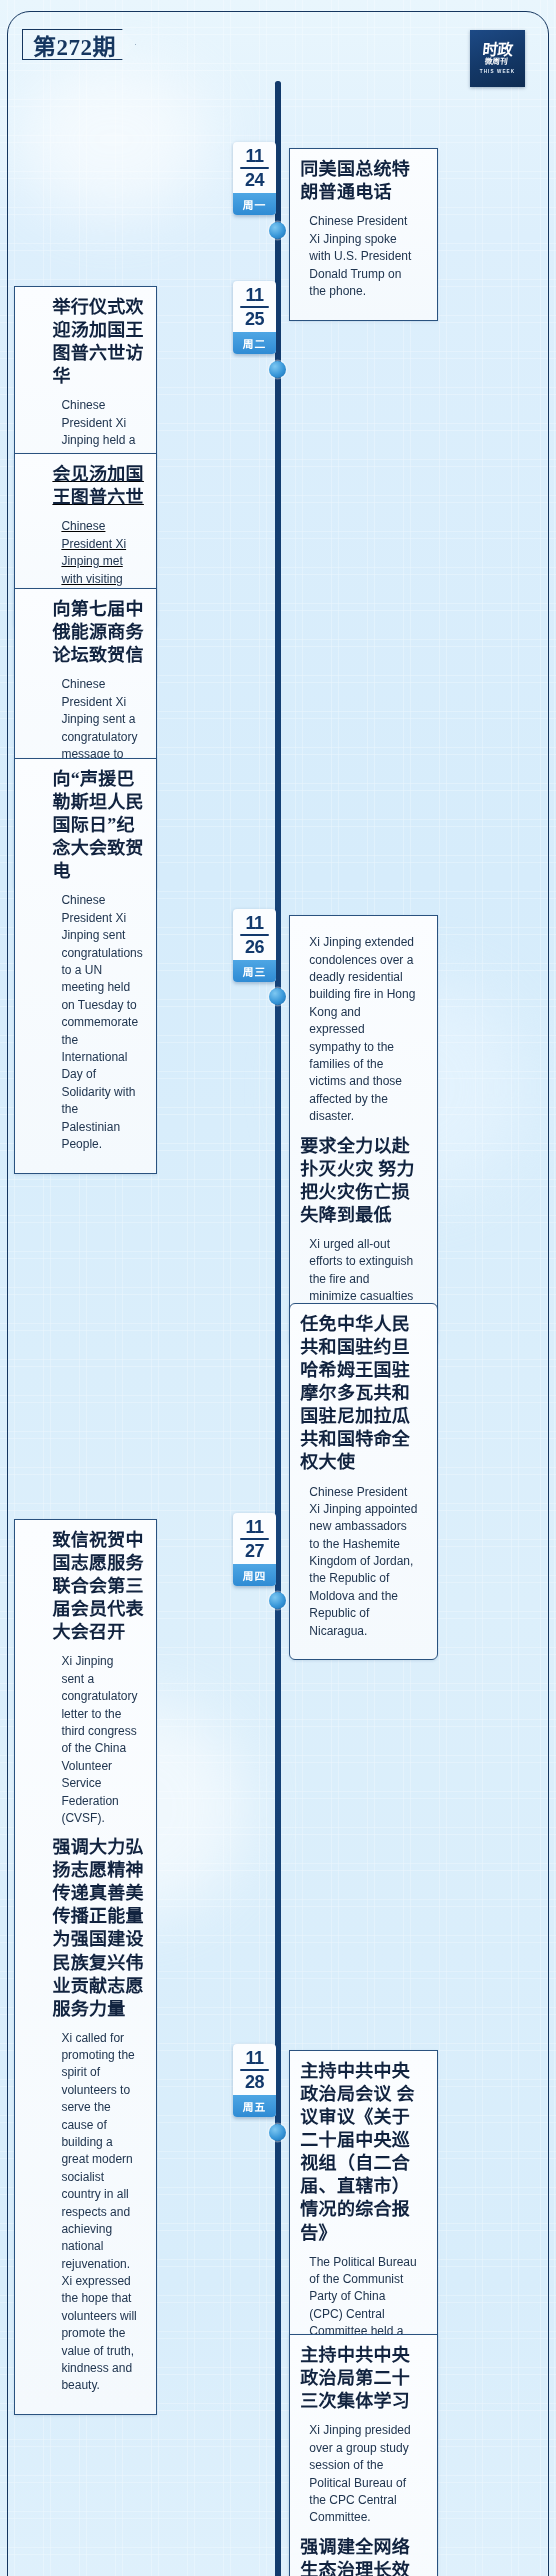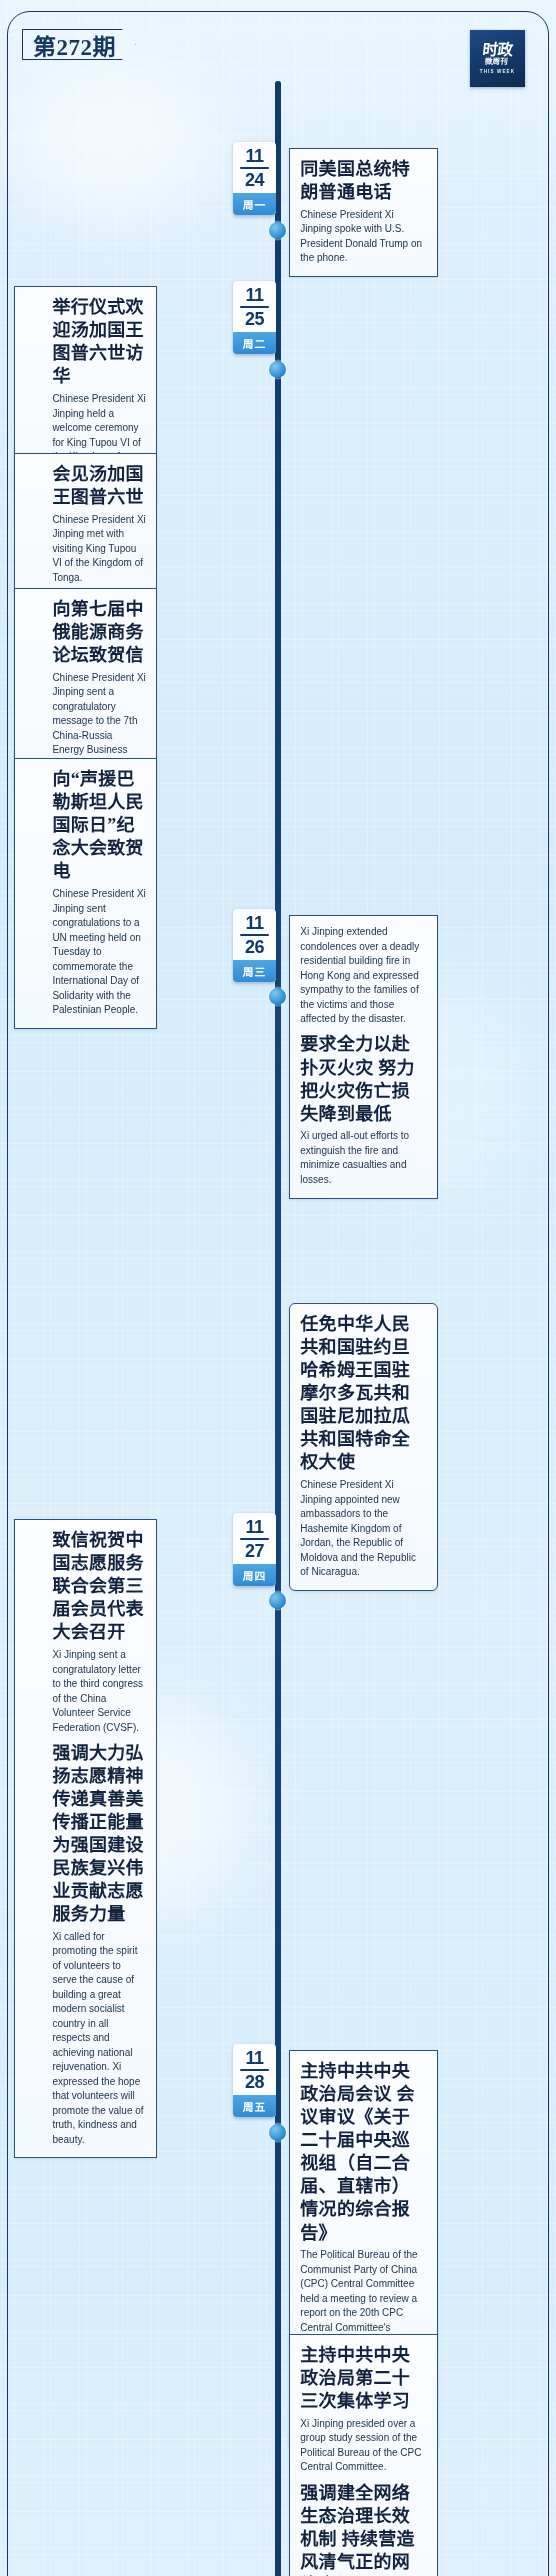--- a/index.html
+++ b/index.html
@@ -108,21 +108,21 @@
   }
   .card.left{width:143px;padding-left:37px;}
   .card.right{width:149px;}
   .card .zh{
     font-family:"Liberation Serif","DejaVu Serif",serif;
     font-size:18px;line-height:1.28;color:#11233f;font-weight:700;
     letter-spacing:0.3px;margin:0 0 3.6px;
   }
   .card .zh.sub{margin-top:6.2px;}
   .card .en{
-    font-size:10px;line-height:1.45;color:#20354f;margin:0;
+    font-size:12px;line-height:1.45;color:#20354f;margin:9px;
   }
   .card .en + .zh{margin-top:6.7px;}
 </style>
 </head>
 <body>
 
 <div id="bg">
   <div class="glow" style="left:15.5px;top:62px;width:196px;height:155px;background:#ffffff;"></div>
   <div class="glow" style="left:309px;top:979px;width:216px;height:216px;background:#eaf6ff;"></div>
   <div class="glow" style="left:31px;top:1700px;width:216px;height:216px;background:#ffffff;"></div>
@@ -185,21 +185,21 @@
     </div>
     <div class="node" style="top: 2124px;"></div>
     <div class="card right" style="left: 289px; top: 148px;">
       <p class="zh">同美国总统特朗普通电话</p>
       <p class="en">Chinese President Xi Jinping spoke with U.S. President Donald Trump on the phone.</p>
     </div>
     <div class="card left" style="left: 14.4px; top: 286px;">
       <p class="zh">举行仪式欢迎汤加国王图普六世访华</p>
       <p class="en">Chinese President Xi Jinping held a welcome ceremony for King Tupou VI of the Kingdom of Tonga, who was on a state visit to China.</p>
     </div>
-    <div class="card left" style="left: 14.4px; top: 453px;">
+    <div class="card left" style="left: 14.4px; top: 453px; text-decoration: underline;">
       <p class="zh">会见汤加国王图普六世</p>
       <p class="en">Chinese President Xi Jinping met with visiting King Tupou VI of the Kingdom of Tonga.</p>
     </div>
     <div class="card left" style="left: 14.4px; top: 588px;">
       <p class="zh">向第七届中俄能源商务论坛致贺信</p>
       <p class="en">Chinese President Xi Jinping sent a congratulatory message to the 7th China-Russia Energy Business Forum held in Beijing.</p>
     </div>
     <div class="card left" style="left: 14.4px; top: 758px;">
       <p class="zh">向“声援巴勒斯坦人民国际日”纪念大会致贺电</p>
       <p class="en">Chinese President Xi Jinping sent congratulations to a UN meeting held on Tuesday to commemorate the International Day of Solidarity with the Palestinian People.</p>

